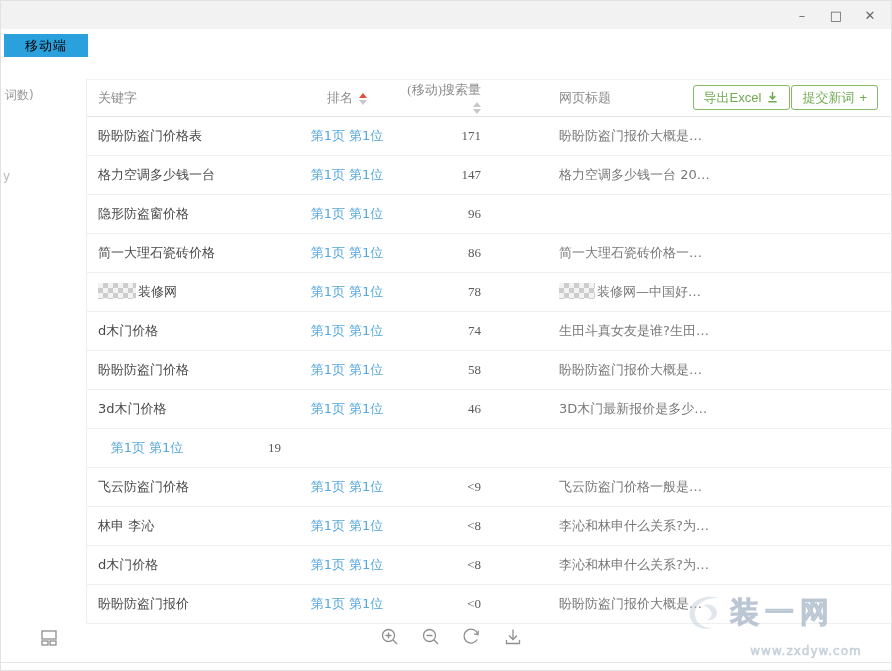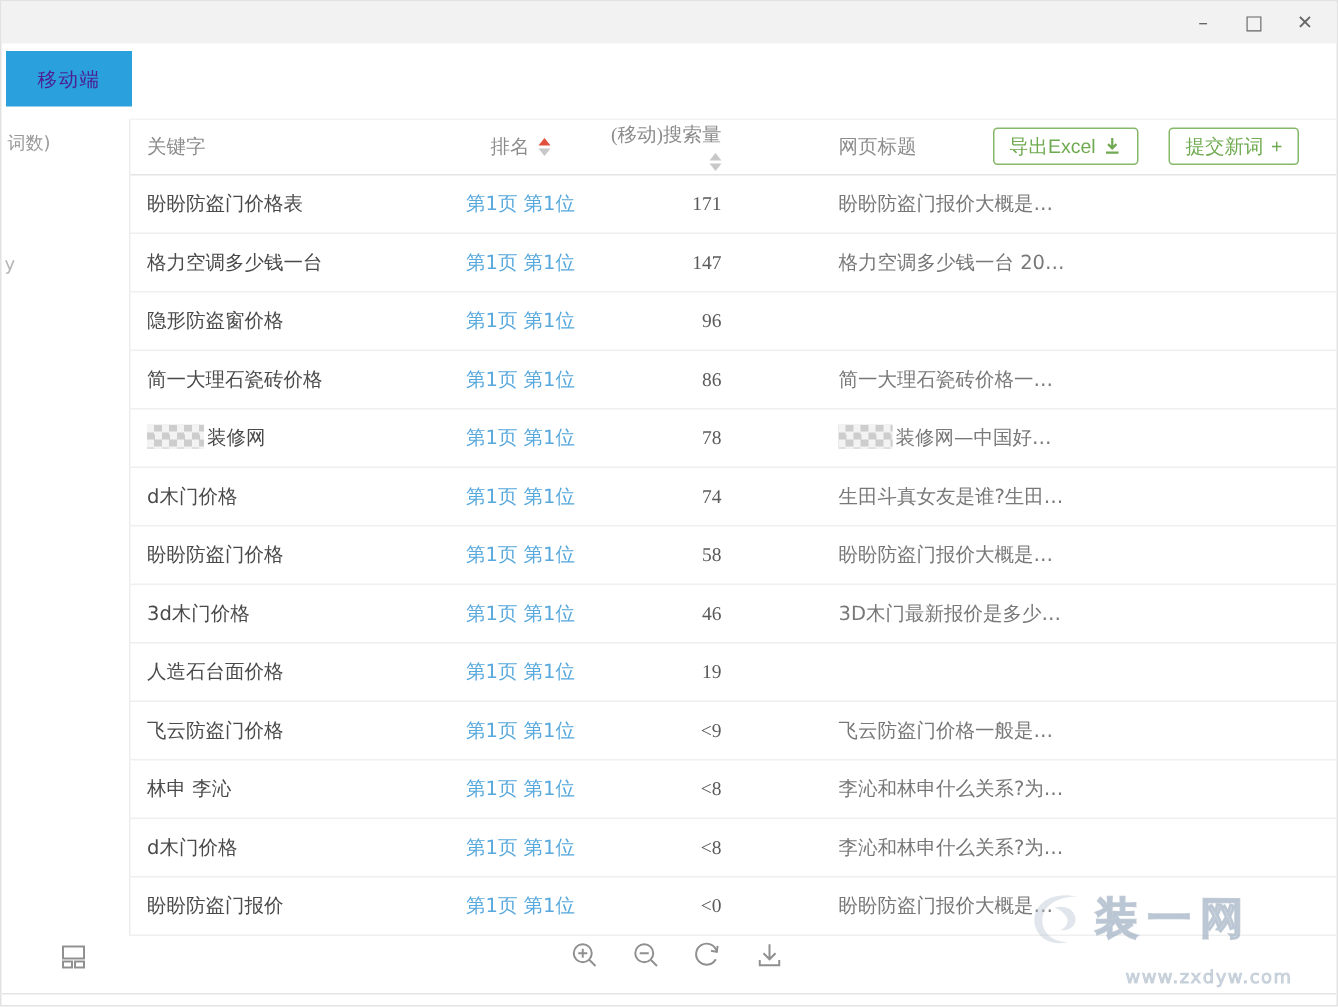--- a/index.html
+++ b/index.html
@@ -13,22 +13,22 @@
     position:absolute;top:0;left:0;right:0;height:28px;background:#f2f2f2;
     display:flex;align-items:center;justify-content:flex-end;
   }
   .win-controls{display:flex;align-items:center;gap:0;padding-right:4px;}
   .win-btn{
     width:34px;height:28px;display:flex;align-items:center;justify-content:center;
     color:#666;font-size:13px;cursor:default;
   }
   
   .mobile-tab{
-    position:absolute;left:3px;top:33px;width:84px;height:37px;
-    background:#2aa0dc;color:#4c1d95;font-size:13px;
+    position:absolute;left:3px;top:33px;width:84px;height:23px;
+    background:#2aa0dc;color:#000000;font-size:13px;
     display:flex;align-items:center;justify-content:center;letter-spacing:1px;
   }
   
   .side-partial{position:absolute;left:4px;top:86px;font-size:12px;color:#9a9a9a;}
   .side-mark{position:absolute;left:2px;top:168px;font-size:12px;color:#b5b5b5;}
   
   .panel{
     position:absolute;left:85px;top:78px;width:807px;box-sizing:border-box;
     border-left:1px solid #ededed;
   }
@@ -39,21 +39,21 @@
   .col{box-sizing:border-box;}
   .c-kw{width:200px;padding-left:11px;}
   .c-rank{width:120px;text-align:center;}
   .c-vol{width:90px;text-align:right;padding-right:16px;font-family:Liberation Serif, serif;}
   .c-title{flex:1;padding-left:62px;padding-right:180px;white-space:nowrap;overflow:hidden;text-overflow:ellipsis;}
   .thead .c-title{padding-right:10px;}
   .sortpair{display:inline-flex;flex-direction:column;vertical-align:middle;margin-left:6px;}
   .caret-up{width:0;height:0;border-left:4px solid transparent;border-right:4px solid transparent;border-bottom:5px solid #c8c8c8;}
   .caret-down{width:0;height:0;border-left:4px solid transparent;border-right:4px solid transparent;border-top:5px solid #c8c8c8;margin-top:2px;}
   .caret-red{border-bottom-color:#e0503c;}
-  .hdr-buttons{position:absolute;right:12px;top:5px;display:flex;gap:20px;padding-right:15px;}
+  .hdr-buttons{position:absolute;right:0;top:5px;display:flex;gap:1px;padding-right:15px;}
   .gbtn{
     height:25px;padding:0 10px;background:#fff;border:1px solid #86b86a;border-radius:3px;
     color:#6faa50;font-size:13px;display:flex;align-items:center;gap:5px;cursor:pointer;
   }
   
   .tr{display:flex;align-items:center;height:38px;border-bottom:1px solid #efefef;font-size:13px;}
   .td-kw{color:#4a4a4a;white-space:nowrap;overflow:hidden;}
   .rank-link{color:#57a8dd;cursor:pointer;}
   .td-vol{color:#5a5a5a;}
   .td-title{color:#787878;}
@@ -173,21 +173,20 @@
         <div class="col c-vol td-vol">58</div>
         <div class="col c-title td-title">盼盼防盗门报价大概是多少?盼盼防盗门价格是多少_报价...</div>
       </div>
       <div class="tr">
         <div class="col c-kw td-kw">3d木门价格</div>
         <div class="col c-rank"><span class="rank-link">第1页 第1位</span></div>
         <div class="col c-vol td-vol">46</div>
         <div class="col c-title td-title">3D木门最新报价是多少? 3D木门的优点有哪些?_报价_省...</div>
       </div>
       <div class="tr">
-        <div class="col c-kw td-kw">人造石台面价格</div>
         <div class="col c-rank"><span class="rank-link">第1页 第1位</span></div>
         <div class="col c-vol td-vol">19</div>
         <div class="col c-title td-title"></div>
       </div>
       <div class="tr">
         <div class="col c-kw td-kw">飞云防盗门价格</div>
         <div class="col c-rank"><span class="rank-link">第1页 第1位</span></div>
         <div class="col c-vol td-vol">&lt;9</div>
         <div class="col c-title td-title">飞云防盗门价格一般是多少?飞云防盗门报价大概多少钱?...</div>
       </div>

